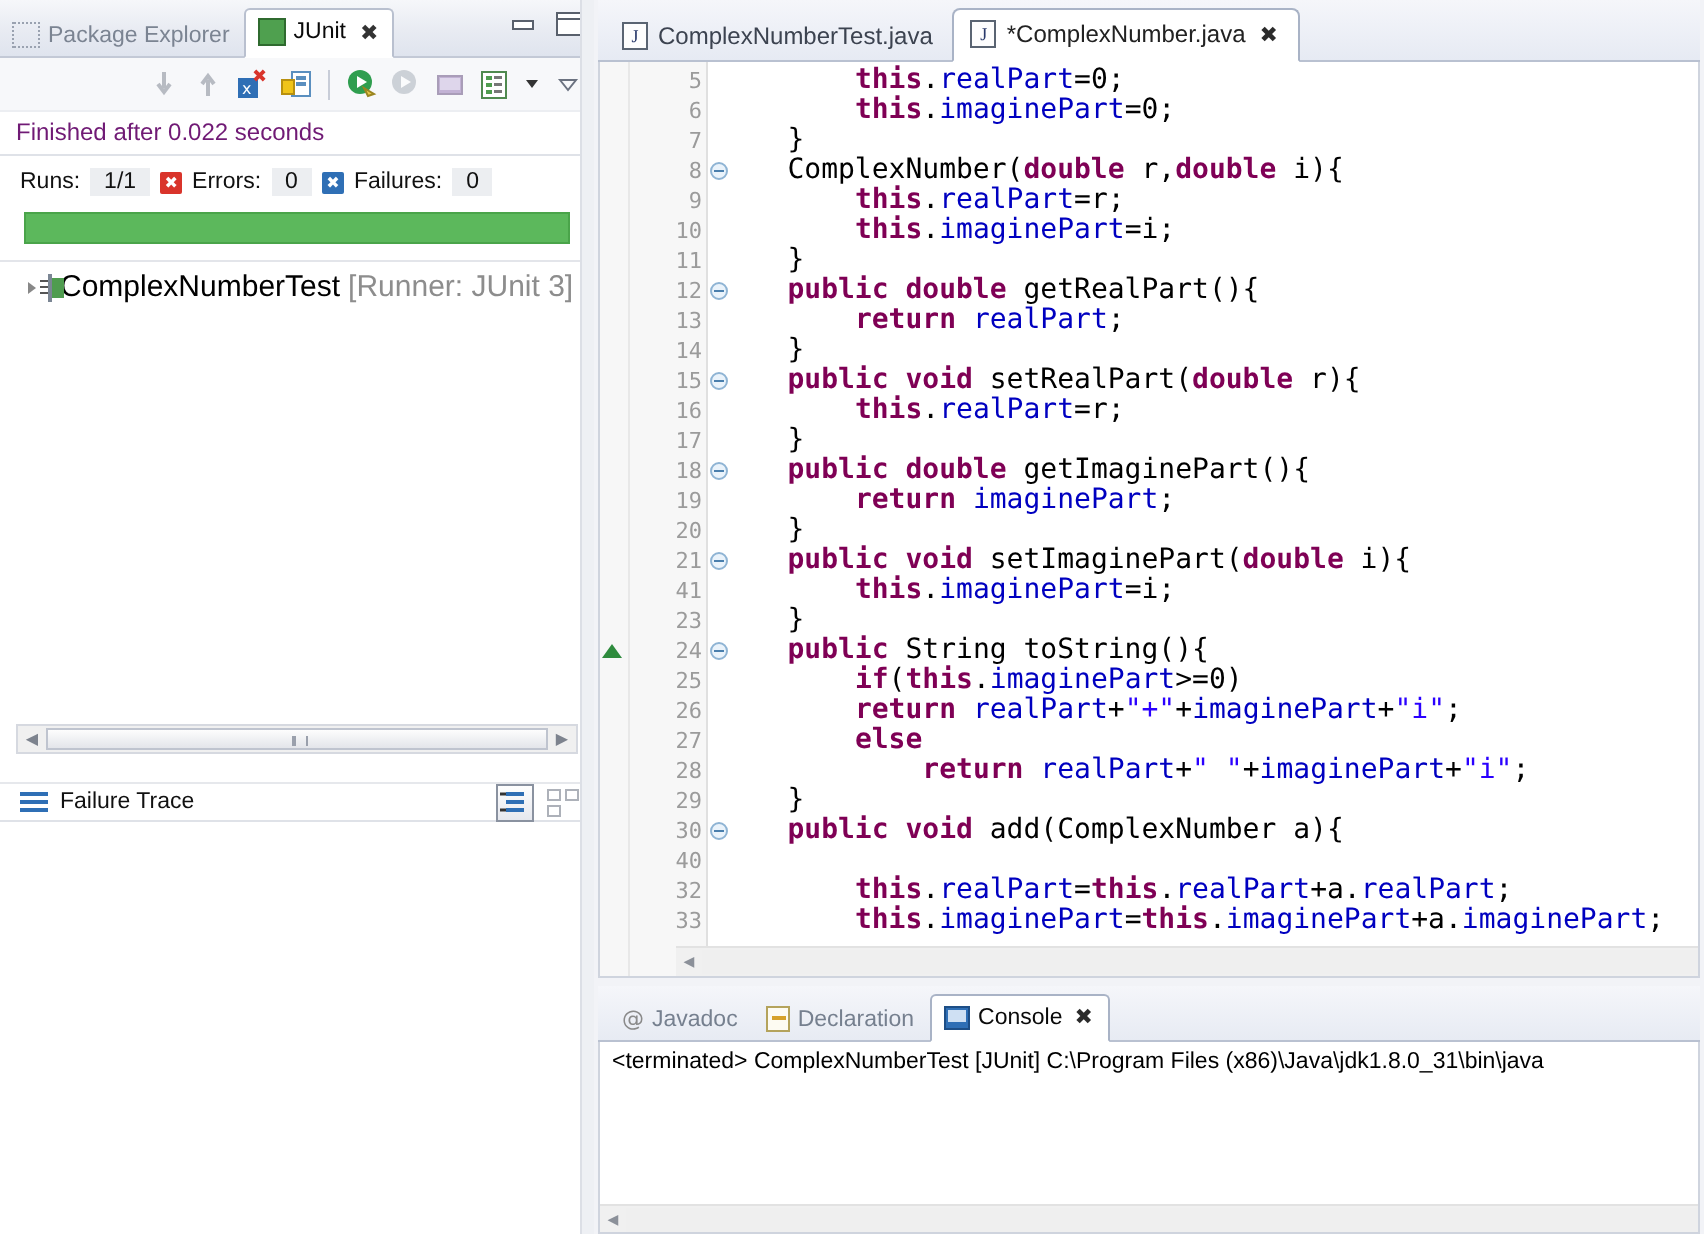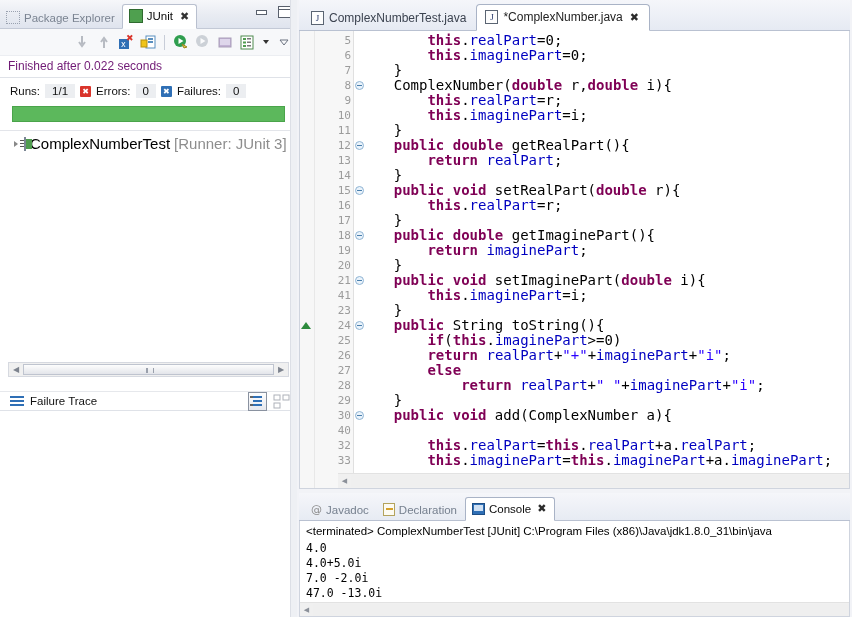--- a/index.html
+++ b/index.html
@@ -785,24 +785,20 @@
         </div>
         <div class="ctab active">
           <span class="console-ico"></span>
           <span>Console</span>
           <span class="tabclose">✖</span>
         </div>
       </div>
 
       <div class="console-body">
         <div class="cproc">&lt;terminated&gt; ComplexNumberTest [JUnit] C:\Program Files (x86)\Java\jdk1.8.0_31\bin\java</div>
-        <div class="cout">4.0
-4.0+5.0i
-7.0 -2.0i
-47.0 -13.0i</div>
         <div class="console-hscroll">
           <span class="ehs-arrow">◀</span>
           <span class="ehs-track"></span>
         </div>
       </div>
     </div>
 
   </div>
 </div>
 

